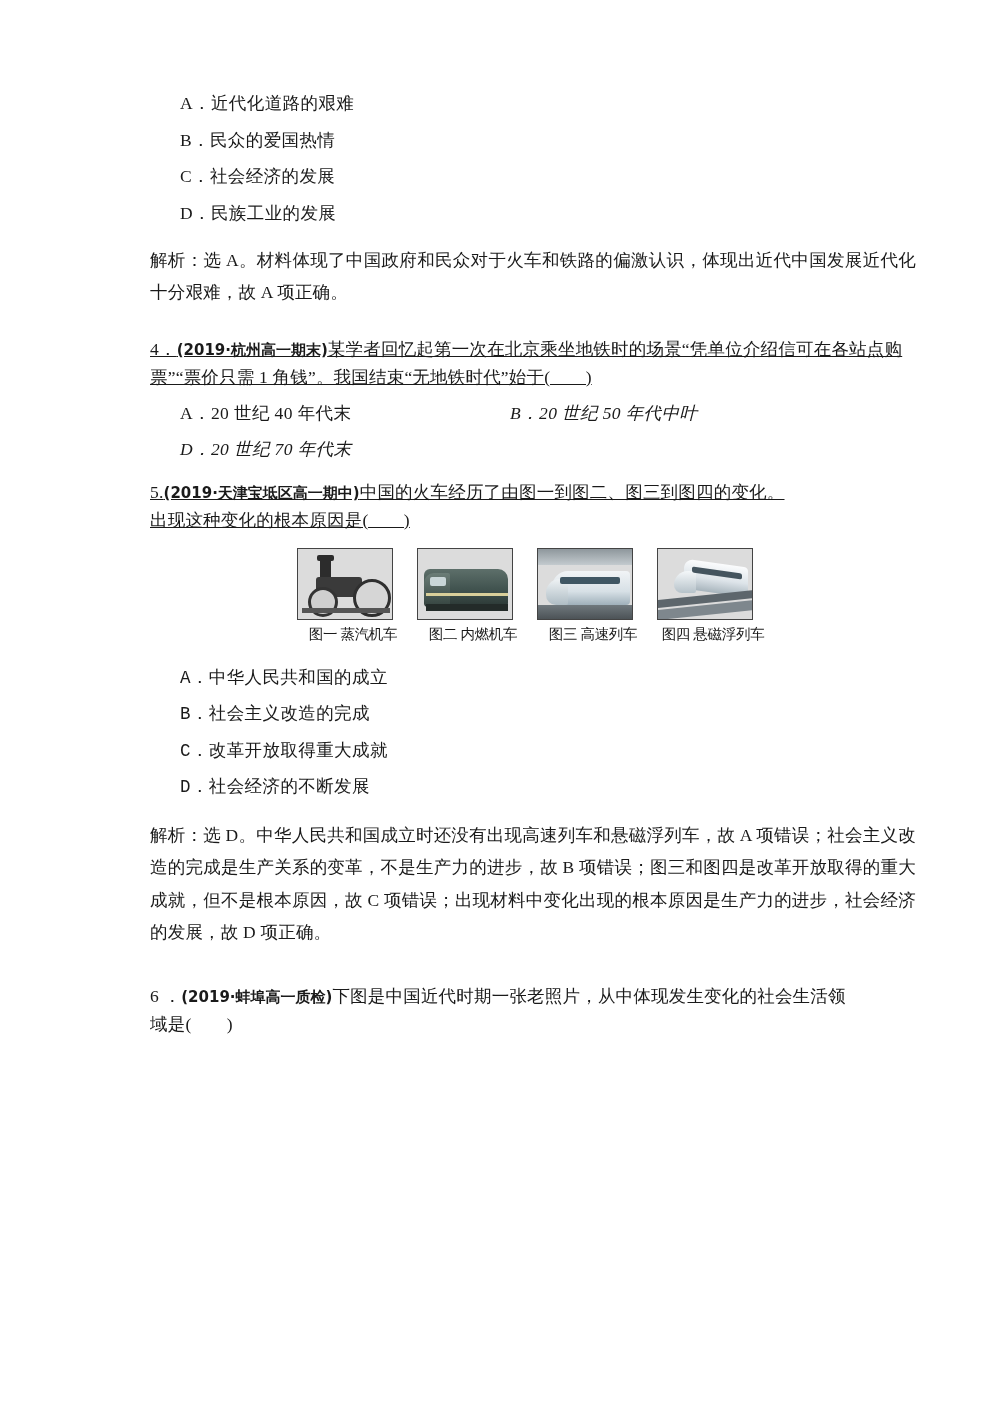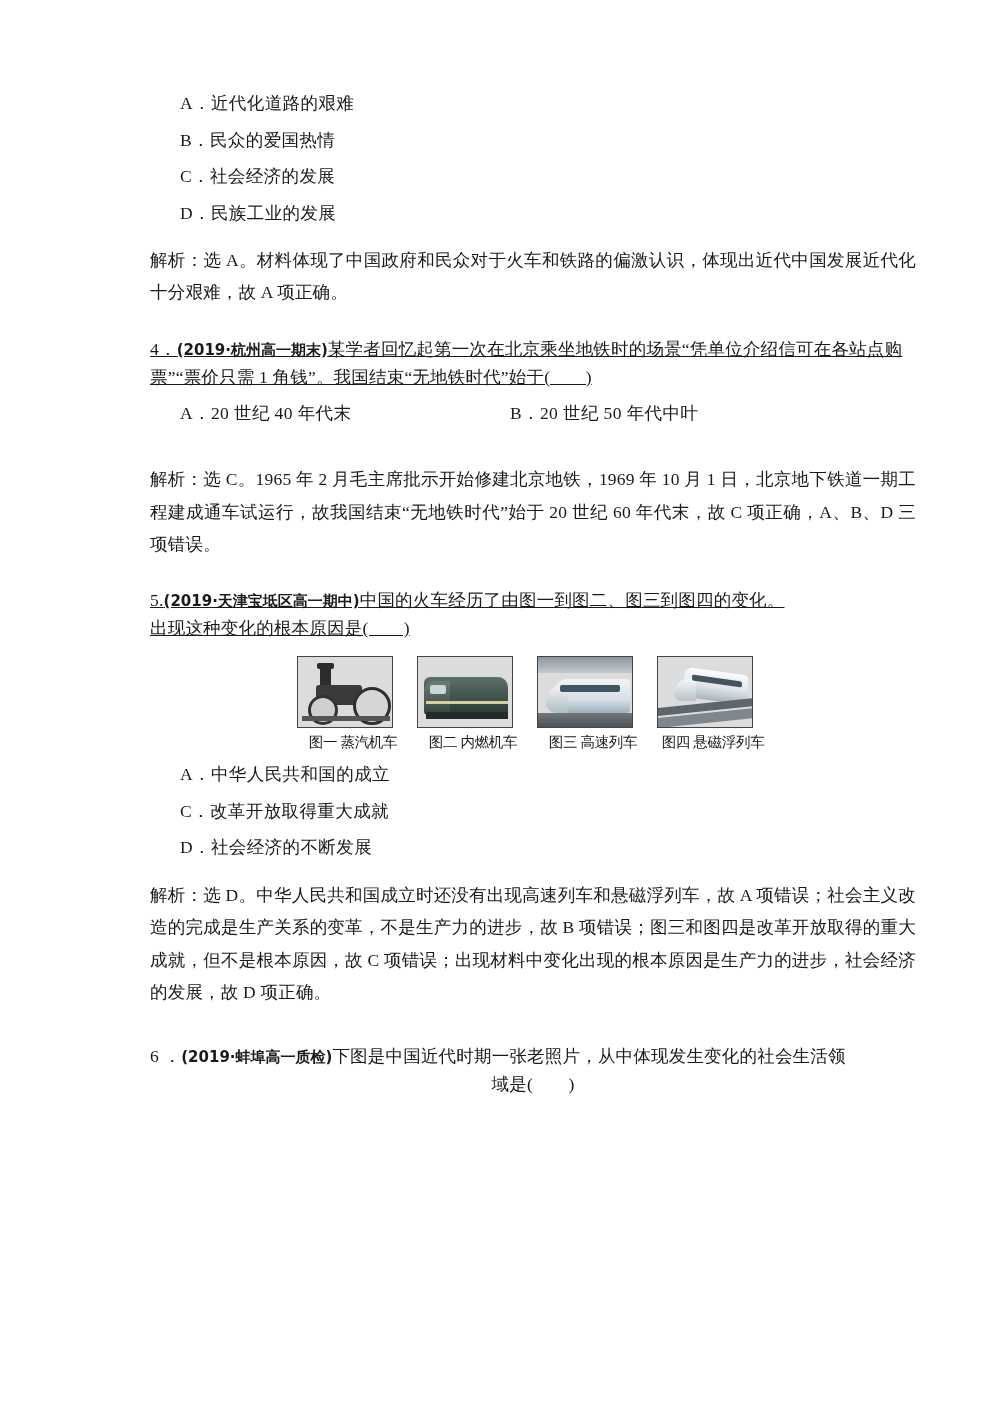--- a/index.html
+++ b/index.html
@@ -53,21 +53,21 @@
     font-weight: bold;
     font-size: 15px;
     letter-spacing: 0px;
   }
   .two-col {
     display: flex;
     margin: 0 0 19px 30px;
     align-items: flex-end;
   }
   .two-col .c1 { width: 330px; }
-  .two-col .c2 { width: 330px; }
+  .two-col .c2 { width: 330px; font-style: italic; }
   .two-col .opt {
     font-size: 17.5px;
     line-height: 1.0;
     white-space: nowrap;
     letter-spacing: 0.4px;
   }
   .figures {
     margin: 14px 0 4px 0;
     display: flex;
     justify-content: center;
@@ -190,21 +190,21 @@
     background: #5d666c; transform: skewY(-6deg);
   }
   .f4 .guide2 {
     position: absolute; left: 0; bottom: 4px; width: 96px; height: 10px;
     background: #7e878d; transform: skewY(-6deg);
   }
   .q6 {
     margin-top: 34px;
   }
   .q6 .l1 { font-size: 17.5px; line-height: 1.6; letter-spacing: 0.2px; }
-  .q6 .l2 { font-size: 17.5px; line-height: 1.6; letter-spacing: 0.2px; text-align: center; }
+  .q6 .l2 { font-size: 17.5px; line-height: 1.6; letter-spacing: 0.2px; }
 </style>
 </head>
 <body>
 
 <div class="page">
 
   <div>
     <p class="opt-line">A．近代化道路的艰难</p>
     <p class="opt-line">B．民众的爱国热情</p>
     <p class="opt-line">C．社会经济的发展</p>
@@ -217,23 +217,25 @@
 
   <div class="two-col">
     <div class="c1">
         <div class="opt">A．20 世纪 40 年代末</div>
       </div>
     <div class="c2">
         <div class="opt">B．20 世纪 50 年代中叶</div>
       </div>
   </div>
   <div class="two-col">
-  </div>
-
-  <p class="para analysis">解析：选 C。1965 年 2 月毛主席批示开始修建北京地铁，1969 年 10 月 1 日，北京地下铁道一期工程建成通车试运行，故我国结束“无地铁时代”始于 20 世纪 60 年代末，故 C 项正确，A、B、D 三项错误。</p>
+    <div class="c2">
+        <div class="opt">D．20 世纪 70 年代末</div>
+      </div>
+  </div>
+
 
   <p class="qhead"><span>5.</span><span class="src">(2019·天津宝坻区高一期中)</span><span>中国的火车经历了由图一到图二、图三到图四的变化。</span><br><span>出现这种变化的根本原因是(　　)</span></p>
 
   <div class="figures">
     <div class="fig">
       <div class="frame f1">
         <div class="stack2"></div>
           <div class="stack"></div>
           <div class="boiler"></div>
         <div class="wheelL"></div>
@@ -267,22 +269,23 @@
         <div class="body"></div>
           <div class="nose"></div>
           <div class="win"></div>
         <div class="guide1"></div>
           <div class="guide2"></div>
       </div>
       <div class="cap">图四 悬磁浮列车</div>
     </div>
   </div>
 
-  <div style="margin-top:14px;">
+  <div style="margin-top:26px;font-family:Liberation Mono, monospace;">
     <p class="opt-line">A．中华人民共和国的成立</p>
+    <p class="opt-line">B．社会主义改造的完成</p>
     <p class="opt-line">C．改革开放取得重大成就</p>
     <p class="opt-line">D．社会经济的不断发展</p>
   </div>
 
   <p class="para analysis">解析：选 D。中华人民共和国成立时还没有出现高速列车和悬磁浮列车，故 A 项错误；社会主义改造的完成是生产关系的变革，不是生产力的进步，故 B 项错误；图三和图四是改革开放取得的重大成就，但不是根本原因，故 C 项错误；出现材料中变化出现的根本原因是生产力的进步，社会经济的发展，故 D 项正确。</p>
 
   <div class="q6">
     <div class="l1"><span>6 ．</span><span class="src">(2019·蚌埠高一质检)</span><span>下图是中国近代时期一张老照片，从中体现发生变化的社会生活领</span></div>
     <div class="l2">域是(　　)</div>
   </div>

